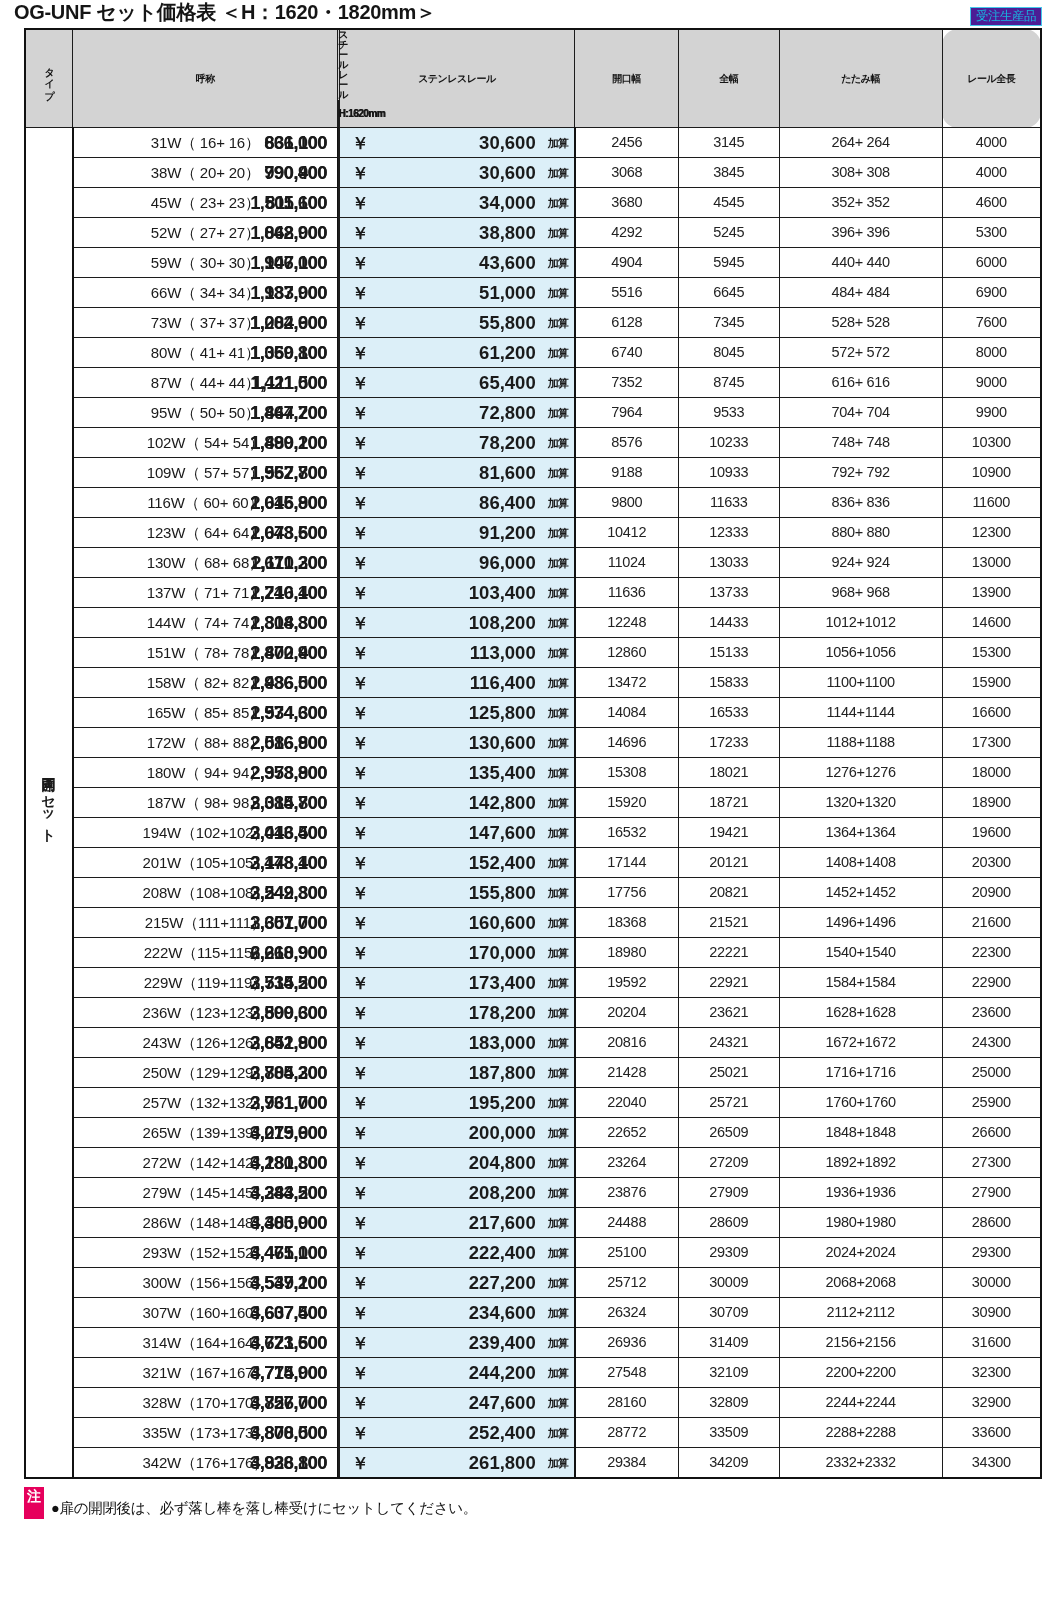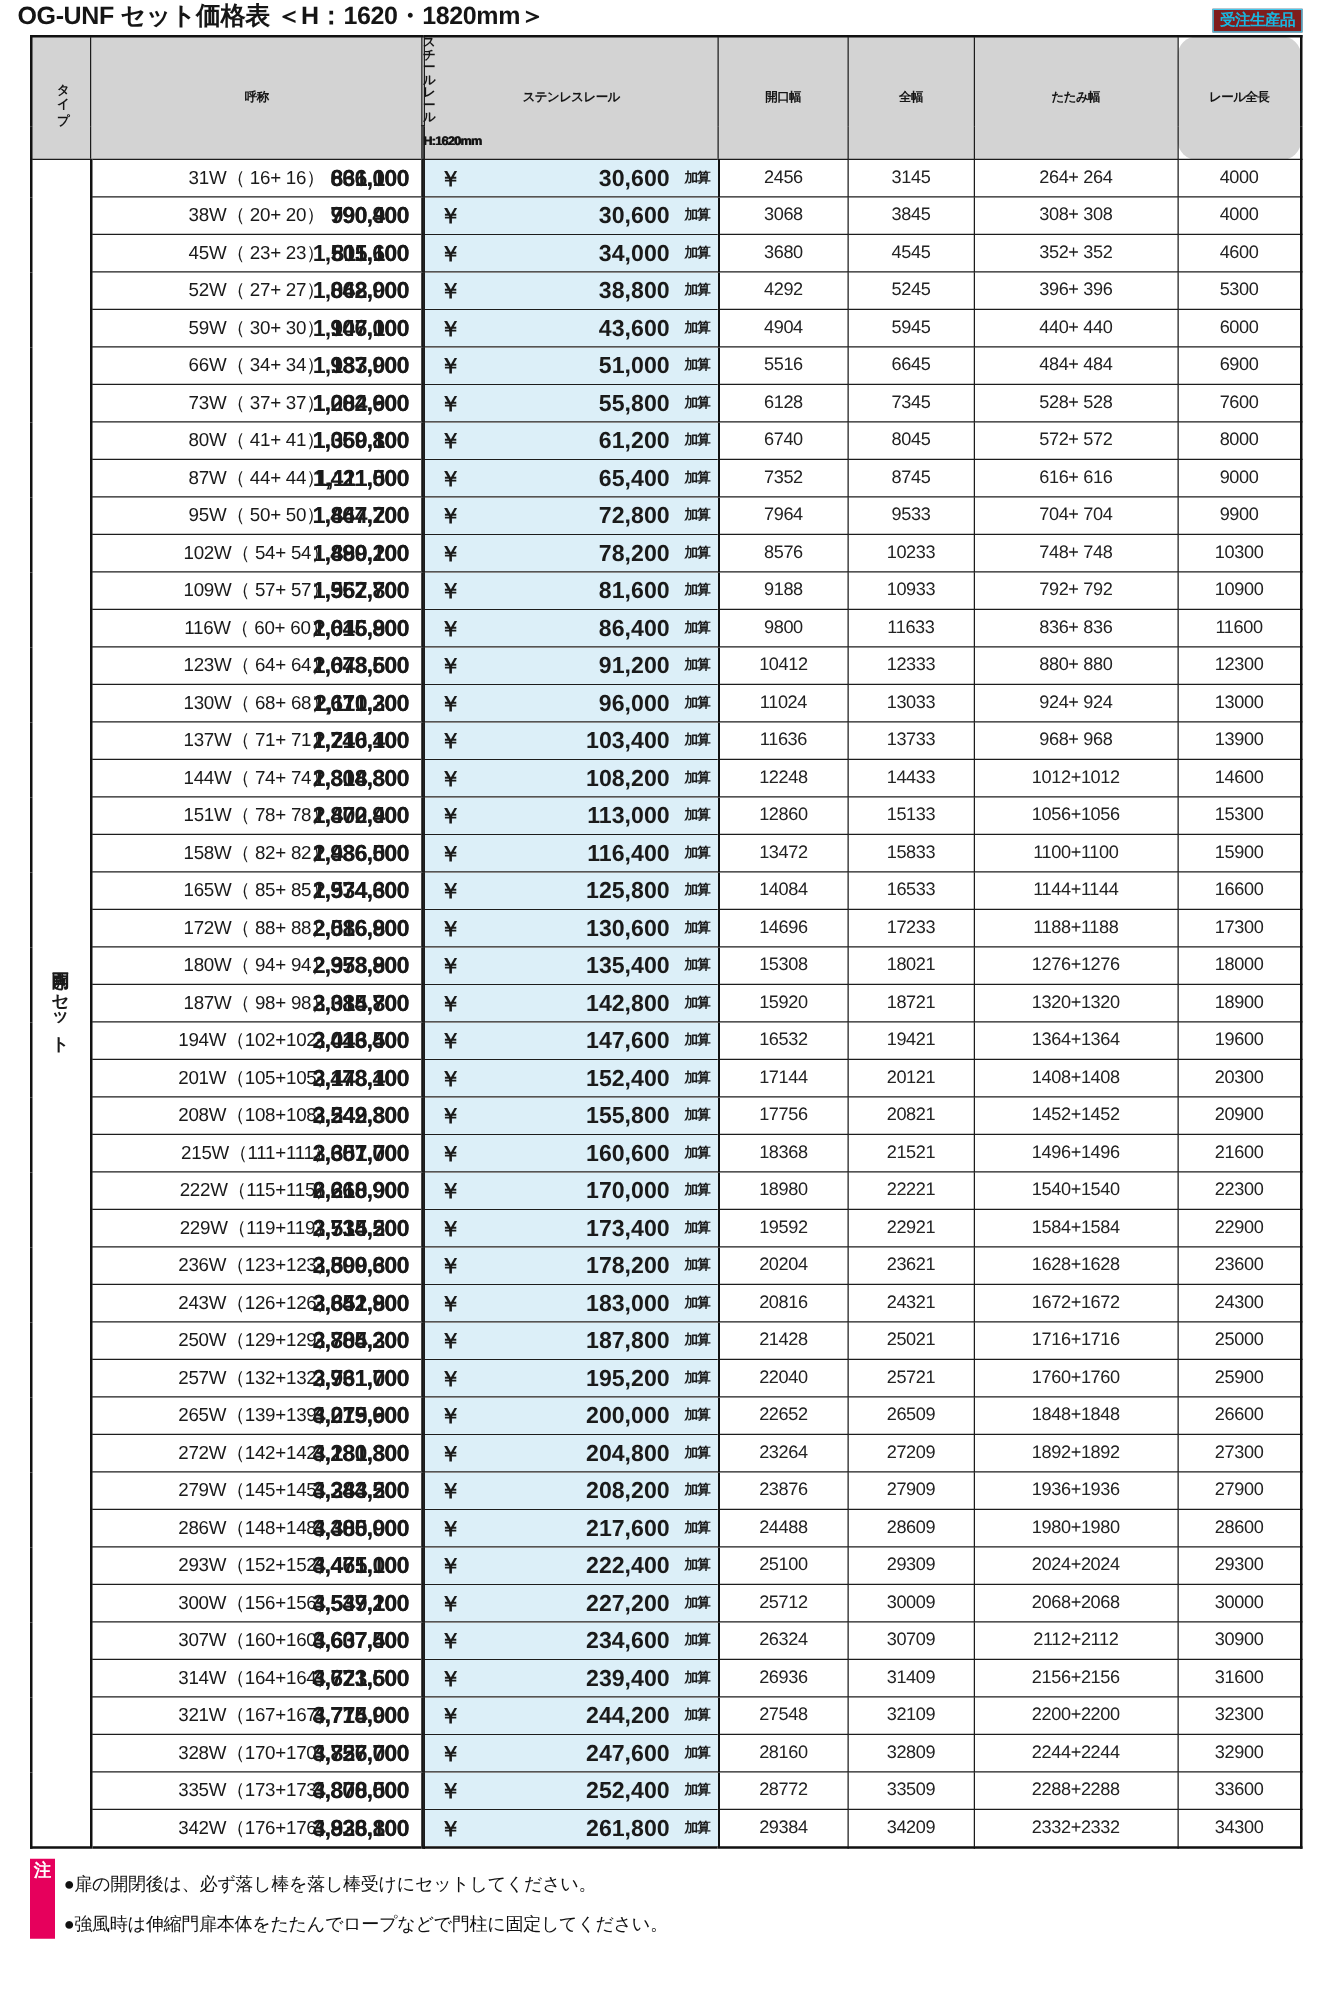--- a/index.html
+++ b/index.html
@@ -29,24 +29,24 @@
   }
   .doc-title {
     font-size: 20px;
     font-weight: 700;
     letter-spacing: -0.3px;
     white-space: nowrap;
     color: #151515;
   }
   .made-to-order-badge {
     font-size: 12.5px;
-    font-weight: 700;
+    font-weight: 400;
     color: #18b7e0;
     border: 1.6px solid #44c8ec;
-    background: #7f1d1d;
+    background: #4c1d95;
     padding: 1px 5px 2px 5px;
     line-height: 1.15;
     white-space: nowrap;
     letter-spacing: -0.5px;
   }
 
   
   .main-table-wrap {
     padding: 0 12px 0 24px;
   }
@@ -1133,15 +1133,14 @@
           <td class="c-dim">34300</td>
         </tr>
       </tbody>
   </table>
 </div>
 
 <div class="note-block">
   <div class="note-tag">注</div>
   <div class="note-lines" id="main-note-lines">
       <div>●扉の開閉後は、必ず落し棒を落し棒受けにセットしてください。</div>
-      <div>●強風時は伸縮門扉本体をたたんでロープなどで門柱に固定してください。</div>
     </div>
 </div>
 
 </body></html>

